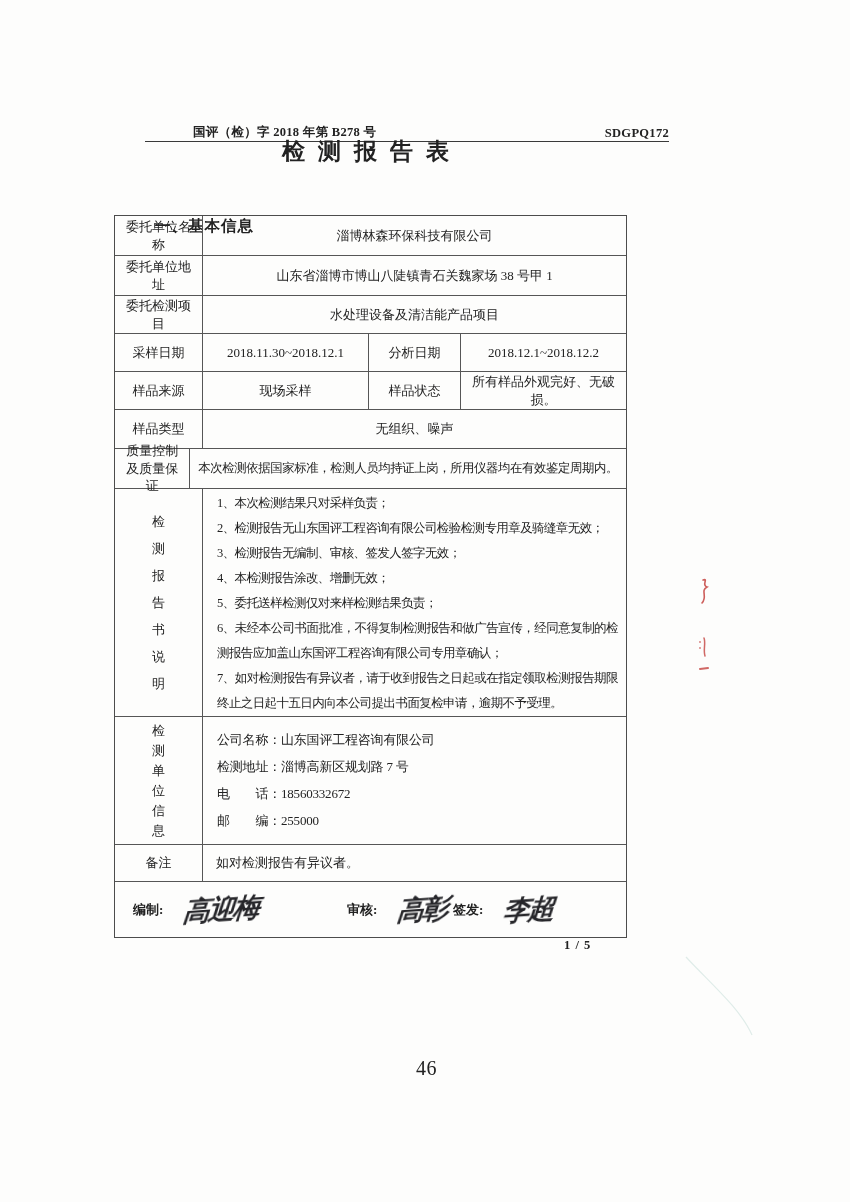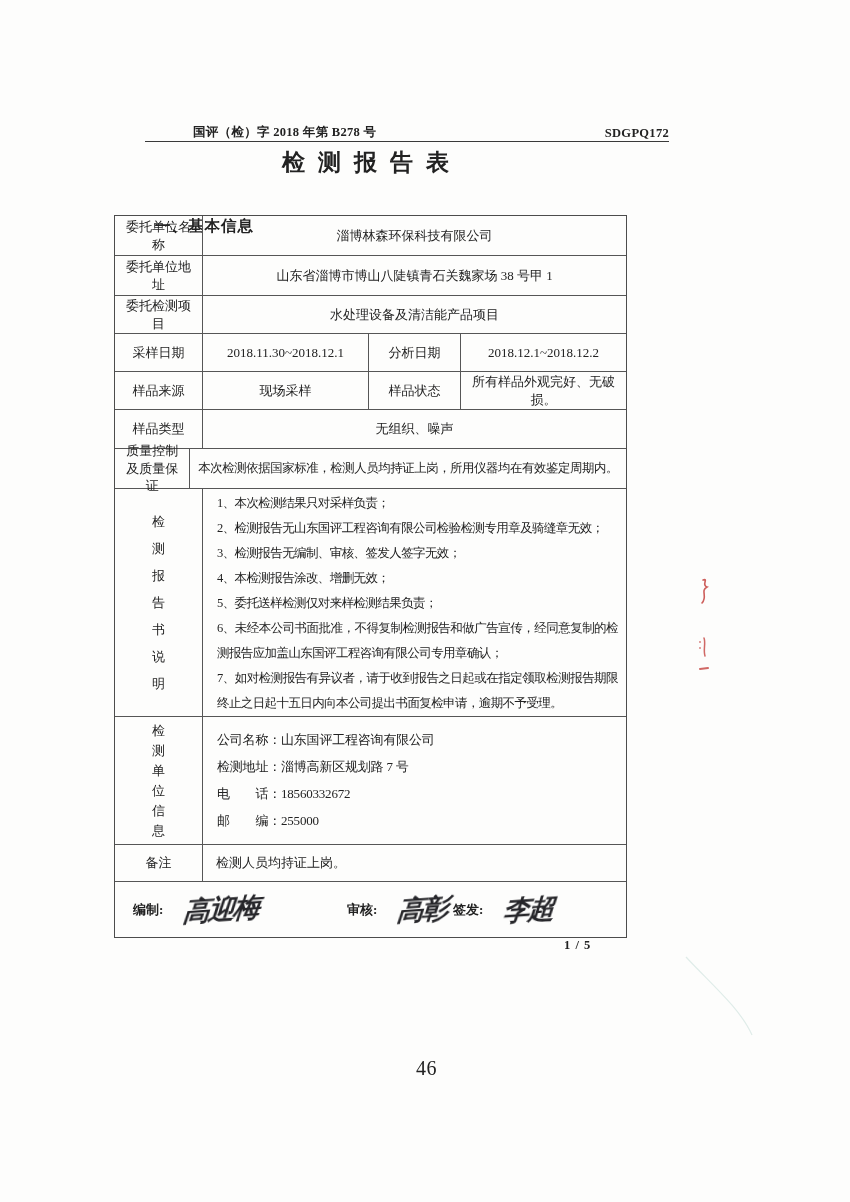--- a/index.html
+++ b/index.html
@@ -15,21 +15,21 @@
   
   .doc-no-line{
     left:145px;top:122px;width:476px;height:19px;
     display:flex;justify-content:space-between;align-items:flex-end;
     border-bottom:1.6px solid #3a3a3a;
     font-size:12.5px;font-weight:bold;letter-spacing:.3px;padding-left:48px;
   }
 
   
   .report-title{
-    left:372px;top:147px;transform:translateX(-50%);
+    left:372px;top:136px;transform:translateX(-50%);
     font-size:23px;font-weight:bold;letter-spacing:13px;white-space:nowrap;
   }
   .section-heading{
     left:155px;top:188px;font-size:15.5px;font-weight:bold;letter-spacing:1px;margin-top:28px;
   }
 
   
   .report-table{
     left:114px;top:215px;width:513px;
     border:1px solid #4c4c4c;
@@ -166,21 +166,21 @@
     <div class="lab-cell">
       <div class="lab-line">公司名称：山东国评工程咨询有限公司</div>
       <div class="lab-line">检测地址：淄博高新区规划路 7 号</div>
       <div class="lab-line">电　　话：18560332672</div>
       <div class="lab-line">邮　　编：255000</div>
     </div>
   </div>
 
   <div class="trow h37">
     <div class="cell lbl">备注</div>
-    <div class="cell val left" style="padding-left:13px;">检测人员均持证上岗。</div>
+    <div class="cell val left" style="padding-left:13px;">如对检测报告有异议者。</div>
   </div>
 
   <div class="trow sig-row">
     <div class="sig-group sig-1">
       <span class="sig-label">编制:</span>
       <span class="handwriting">高迎梅</span>
     </div>
     <div class="sig-group sig-2">
       <span class="sig-label">审核:</span>
       <span class="handwriting">高彰</span>

